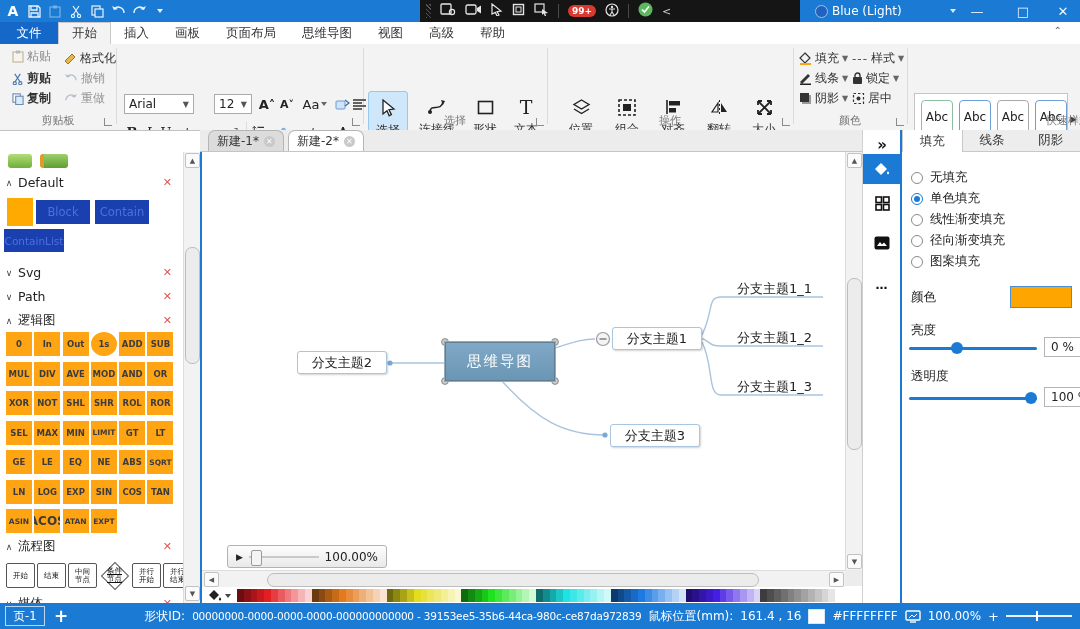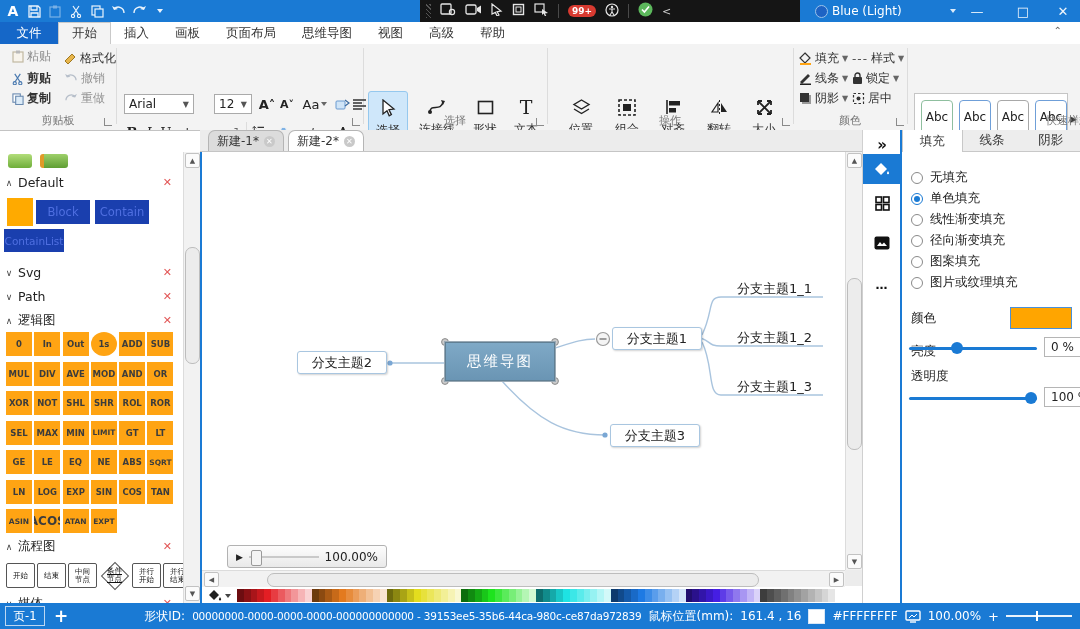--- a/index.html
+++ b/index.html
@@ -758,24 +758,20 @@
           <span>线性渐变填充</span>
         </div>
         <div class="radio-row">
           <div class="rad"></div>
           <span>径向渐变填充</span>
         </div>
         <div class="radio-row">
           <div class="rad"></div>
           <span>图案填充</span>
         </div>
-        <div class="radio-row">
-          <div class="rad"></div>
-          <span>图片或纹理填充</span>
-        </div>
       </div>
     <div style="display:flex;align-items:center;margin-top:14px;">
       <span class="plabel">颜色</span>
       <div style="margin-left: auto; margin-right: 8px; width: 60px; height: 20px; border: 1px solid rgb(74, 144, 217); background: rgb(255, 165, 0);"></div>
     </div>
     <div class="plabel" style="margin-top:14px">亮度</div>
     <div class="slider" style="left:7px;top:217px;width:128px">
         <div class="knob" style="left:42px"></div>
       </div>
     <div class="spin" style="left:142px;top:207px">

